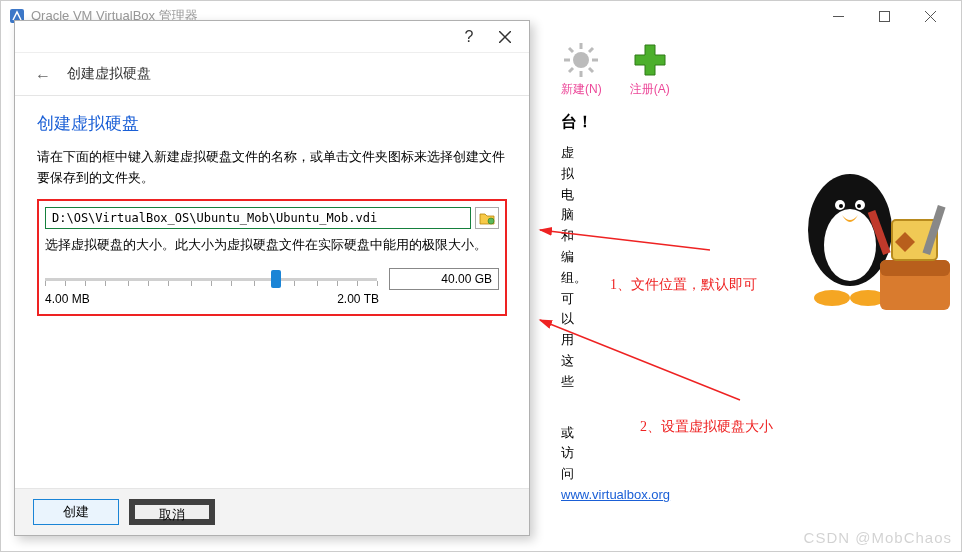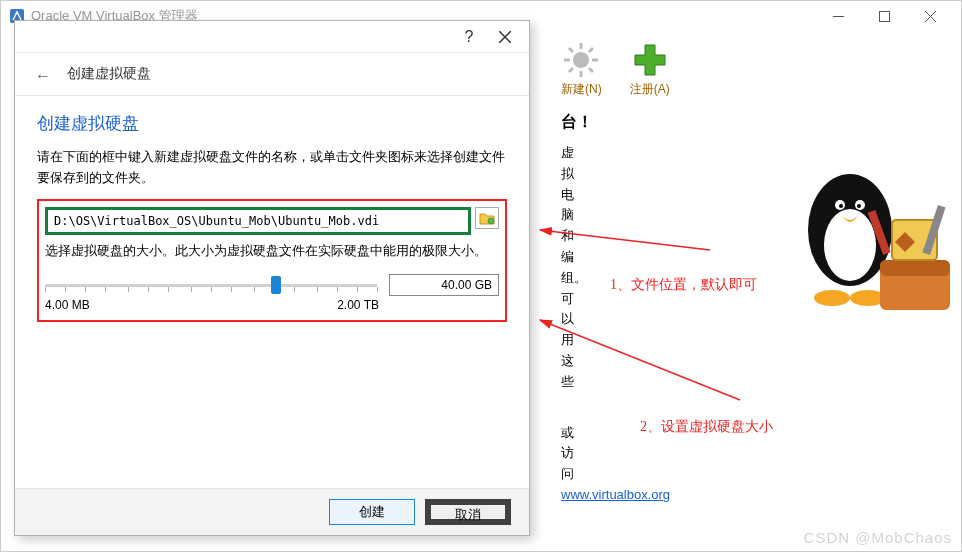--- a/index.html
+++ b/index.html
@@ -6,21 +6,21 @@
   body { margin:0; width:962px; height:552px; background:#fff; position:relative; overflow:hidden; font-size:13px; }
 
   
   .main-window { position:absolute; left:0; top:0; width:962px; height:552px; border:1px solid #ccc; }
   .main-title-bar { height:30px; display:flex; align-items:center; padding:0 8px; background:#fff; }
   .main-title-bar .vbox-icon { width:16px; height:16px; margin-right:6px; }
   .main-title-bar .title { flex:1; color:#999; font-size:13px; }
   .win-btn { width:46px; height:30px; display:flex; align-items:center; justify-content:center; color:#555; }
   .win-btn.close svg { stroke:#555; }
   .main-toolbar { padding:10px 0 0 560px; display:flex; gap:28px; }
-  .tb-item { text-align:center; font-size:12px; color:#a16207; }
+  .tb-item { text-align:center; font-size:12px; color:#ec4899; }
   .tb-item .ic { width:38px; height:38px; margin:0 auto 2px; display:flex; align-items:center; justify-content:center; }
   .main-body { padding:6px 0 0 560px; width:380px; }
   .welcome { font-size:16px; font-weight:bold; margin:8px 0 10px; }
   .welcome-text { font-size:13px; line-height:1.6; }
   .welcome-text a { color:#1a5fd6; text-decoration:underline; }
 
   
   .mascot { position:absolute; left:780px; top:150px; width:180px; height:180px; }
 
   
@@ -28,34 +28,34 @@
   .dialog-tb { height:32px; display:flex; justify-content:flex-end; align-items:center; padding:0 6px; border-bottom:1px solid #eee; }
   .dialog-tb .hbtn { width:36px; height:28px; display:flex; align-items:center; justify-content:center; color:#333; font-size:16px; }
   .dialog-header { display:flex; align-items:center; gap:16px; padding:12px 20px; border-bottom:1px solid #e5e5e5; }
   .dialog-header .back { color:#666; font-size:16px; }
   .dialog-header .dh-title { font-size:14px; color:#333; }
   .dialog-body { flex:1; padding:16px 22px; }
   .section-title { color:#1a5fd6; font-size:17px; margin-bottom:12px; }
   .desc { font-size:13px; line-height:1.6; margin-bottom:10px; }
   .highlight { border:2px solid #e22; padding:6px 6px 8px; margin-bottom:4px; }
   .path-row { display:flex; gap:4px; margin-bottom:6px; }
-  .path-input { flex:1; height:28px; border:3px solid #15803d; padding:0 6px; font-family:Consolas,monospace; font-size:12px; }
+  .path-input { flex:1; height:22px; border:1px solid #15803d; padding:0 6px; font-family:Consolas,monospace; font-size:12px; }
   .folder-btn { width:24px; height:22px; border:1px solid #aaa; background:#fff; display:flex; align-items:center; justify-content:center; }
 
   .slider-wrap { margin-top:6px; }
   .slider-row { display:flex; align-items:center; gap:12px; }
   .slider { flex:1; position:relative; height:22px; }
   .track { position:absolute; left:0; right:0; top:10px; height:3px; background:#d0d0d0; }
   .ticks { position:absolute; left:0; right:0; top:13px; height:6px; }
   .ticks span { position:absolute; width:1px; height:5px; background:#aaa; top:0; }
   .thumb { position:absolute; top:2px; width:10px; height:18px; background:#1a84d6; border-radius:2px; }
   .size-box { width:110px; height:22px; border:1px solid #888; text-align:right; padding:0 6px; line-height:20px; font-family:Liberation Sans, sans-serif; font-size:12px; }
   .range-labels { display:flex; justify-content:space-between; font-family:Consolas,monospace; font-size:12px; margin-top:2px; }
 
-  .dialog-footer { border-top:1px solid #e5e5e5; padding:10px 18px; display:flex; justify-content:flex-end; gap:10px; background:#f3f3f3; }
+  .dialog-footer { border-top:1px solid #e5e5e5; padding:10px 18px; display:flex; gap:10px; background:#f3f3f3; }
   .btn { min-width:86px; height:26px; border:6px solid #404040; background:#efefef; font-size:13px; }
   .btn.primary { border:1px solid #1a84d6; background:#eaf4fd; }
 
   
   .anno { position:absolute; color:#e22; font-size:14px; font-family:SimSun,serif; }
   .arrow { stroke:#e22; fill:#e22; }
   .watermark { position:absolute; right:10px; bottom:6px; color:rgba(0,0,0,.18); font-size:15px; letter-spacing:1px; }
 </style>
 </head>
 <body>

